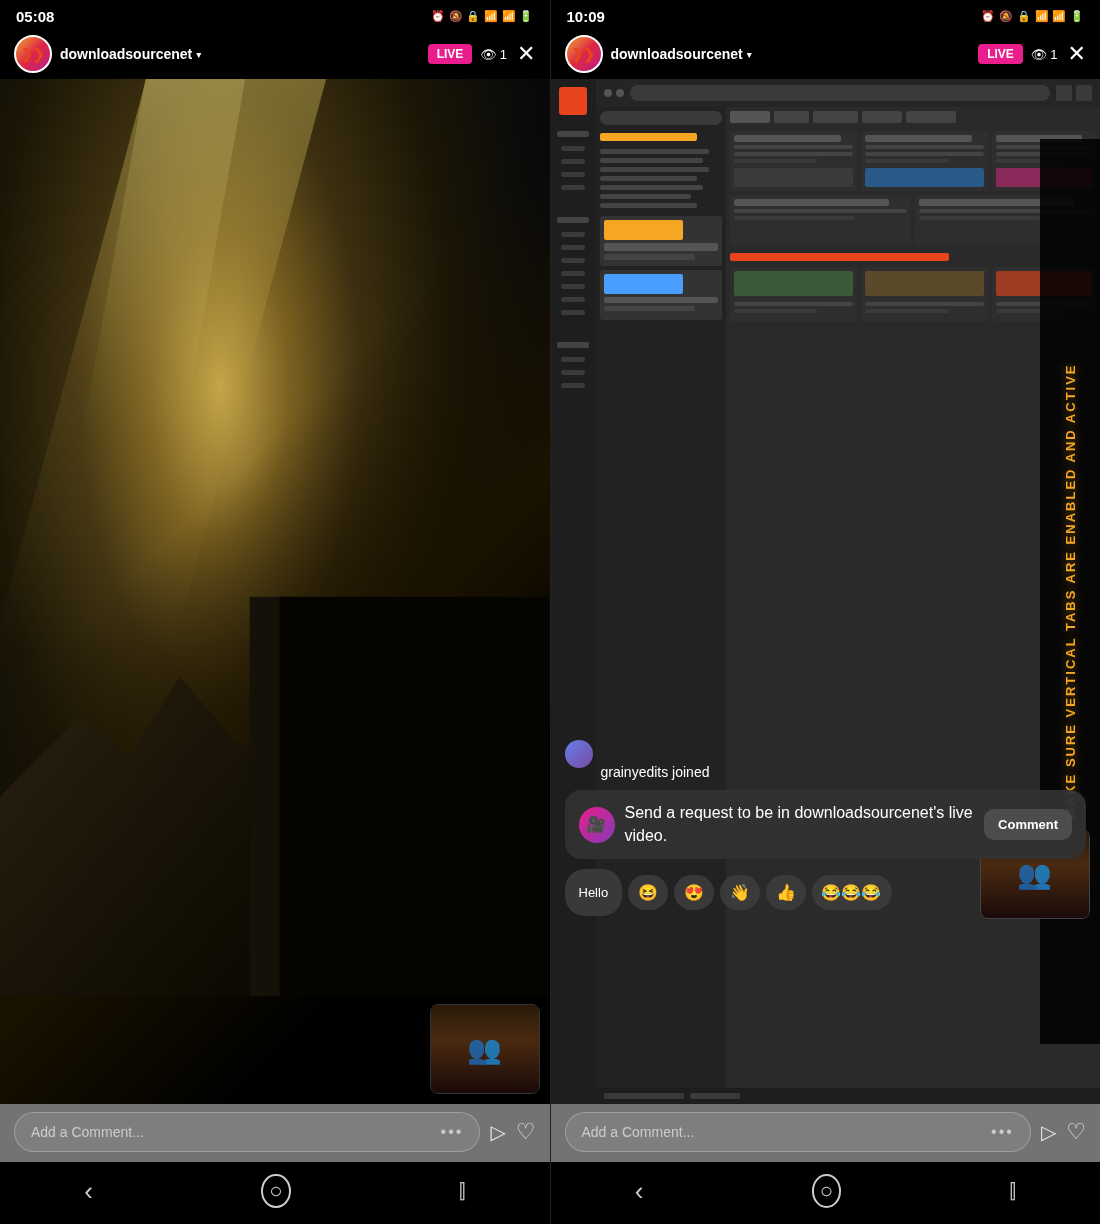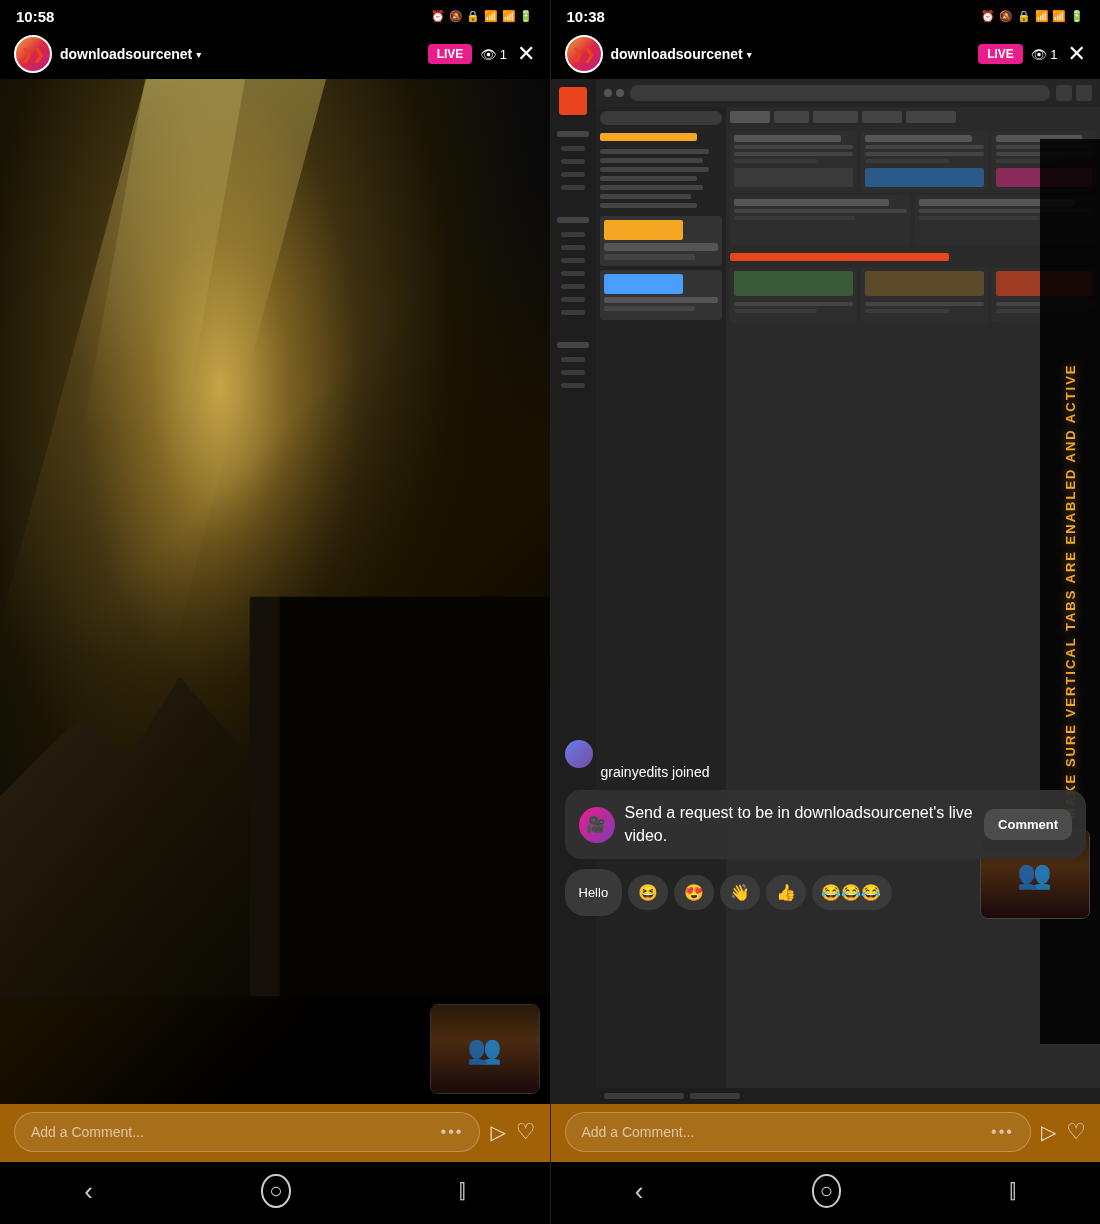--- a/index.html
+++ b/index.html
@@ -164,21 +164,21 @@
       font-size: 28px;
       opacity: 0.7;
     }
 
     
     .bottom-bar {
       padding: 8px 14px 10px;
       display: flex;
       align-items: center;
       gap: 10px;
-      background: #a16207;
+      background: #737373;
     }
     .comment-input {
       flex: 1;
       background: rgba(255,255,255,0.08);
       border: 1.5px solid rgba(255,255,255,0.25);
       border-radius: 24px;
       padding: 10px 16px;
       display: flex;
       align-items: center;
       justify-content: space-between;
@@ -503,21 +503,21 @@
     .phone-panel-right {
       position: relative;
     }
   </style>
 </head>
 <body>
 
 <div class="phone-panel">
 
   <div class="status-bar">
-    <span class="status-time">10:58</span>
+    <span class="status-time">05:08</span>
     <div class="status-icons">
       <span>⏰</span>
       <span>🔕</span>
       <span>🔒</span>
       <span>📶</span>
       <span>📶</span>
       <span>🔋</span>
     </div>
   </div>
 
@@ -578,21 +578,21 @@
     <span class="nav-btn" style="font-size:22px;border:2px solid #fff;border-radius:50%;padding:2px 6px;">○</span>
     <span class="nav-btn">⫿</span>
   </div>
 </div>
 
 <div class="divider"></div>
 
 <div class="phone-panel phone-panel-right">
 
   <div class="status-bar" style="position:relative;z-index:20;">
-    <span class="status-time">10:38</span>
+    <span class="status-time">10:09</span>
     <div class="status-icons">
       <span>⏰</span>
       <span>🔕</span>
       <span>🔒</span>
       <span>📶</span>
       <span>📶</span>
       <span>🔋</span>
     </div>
   </div>
 

